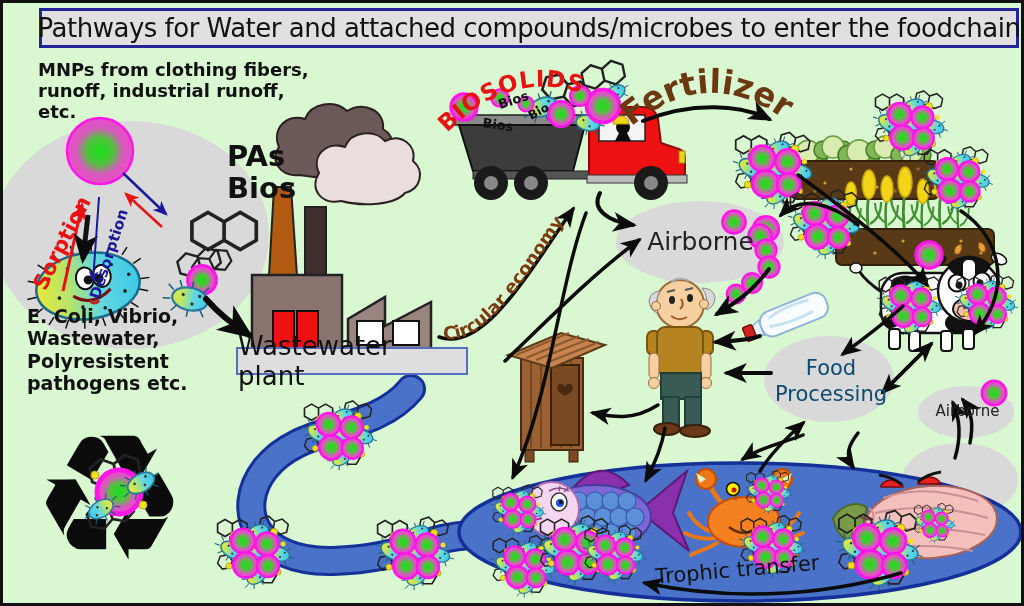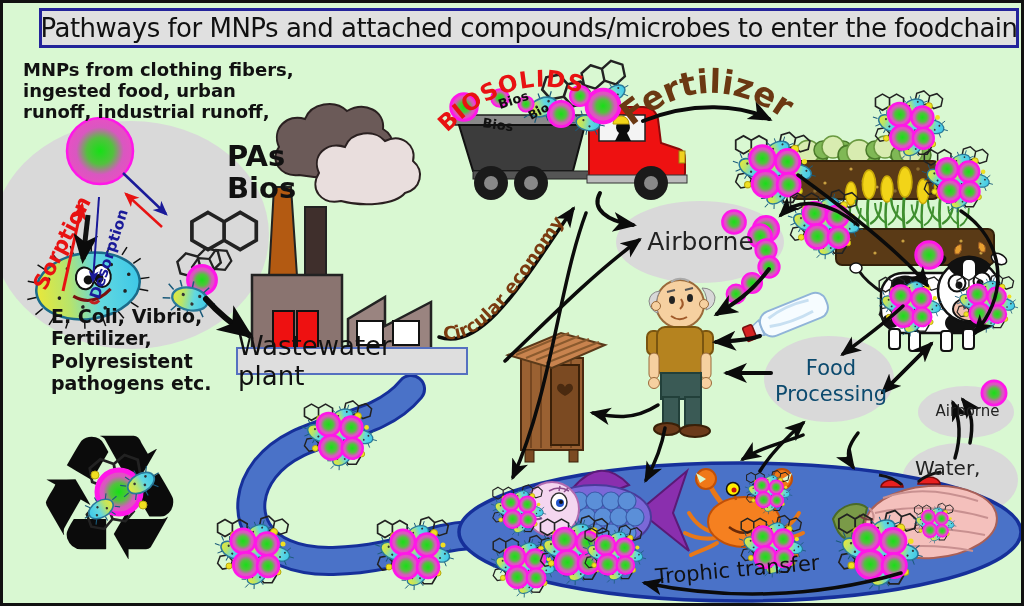--- a/index.html
+++ b/index.html
@@ -3,22 +3,22 @@
 <meta charset="utf-8">
 <style>
   html,body{margin:0;padding:0;background:#888;}
   .canvas{position:relative;width:1024px;height:606px;background:#d9f8d2;border:3px solid #111;
     box-sizing:border-box;overflow:hidden;font-family:"DejaVu Sans","Liberation Sans",sans-serif;}
   svg.layer{position:absolute;left:0;top:0;z-index:1;}
   .lbl{position:absolute;z-index:2;color:#111;}
   .title-box{left:36px;top:5px;width:980px;height:40px;background:#e0e0e0;border:3px solid #23239a;
     box-sizing:border-box;display:flex;align-items:center;justify-content:center;
     font-size:26px;letter-spacing:-0.5px;white-space:nowrap;}
-  .sources{left:20px;top:56px;width:300px;font-size:18px;font-weight:bold;line-height:1.18;}
-  .pathogens{left:24px;top:302px;width:220px;font-size:19px;font-weight:bold;line-height:1.18;margin-left:24px;}
+  .sources{left:35px;top:56px;width:300px;font-size:18px;font-weight:bold;line-height:1.18;}
+  .pathogens{left:24px;top:302px;width:220px;font-size:19px;font-weight:bold;line-height:1.18;}
   .paspops{left:176px;top:138px;width:110px;font-size:29px;font-weight:bold;line-height:1.1;margin-left:48px;}
   .sorption{left:-6px;top:228px;width:130px;text-align:center;transform:rotate(-63deg);
     color:#e81212;font-weight:bold;font-size:21px;}
   .desorption{left:44px;top:242px;width:124px;text-align:center;transform:rotate(-72deg);
     color:#1a1a99;font-weight:bold;font-size:15px;}
   .ww-label{left:233px;top:344px;width:232px;height:28px;background:#dedede;border:2px solid #5570c0;
     box-sizing:border-box;display:flex;align-items:center;justify-content:center;font-size:26px;}
   .airborne1{left:640px;top:224px;width:115px;text-align:center;font-size:25px;color:#222;}
   .airborne2{left:922px;top:399px;width:85px;text-align:center;font-size:15px;color:#222;}
   .foodproc{left:766px;top:352px;width:124px;text-align:center;font-size:21px;line-height:1.25;color:#0c4a6e;}
@@ -447,51 +447,50 @@
 <text transform="translate(479,124) rotate(8)" font-size="13" font-weight="bold" fill="#111">Bios</text>
 <text transform="translate(528,117) rotate(-28)" font-size="12" font-weight="bold" fill="#111">Bio</text>
 <text font-size="33" font-weight="bold" fill="#6b3812">
   <textPath href="#fertArc">Fertilizer</textPath>
 </text>
 <text font-size="18" font-weight="bold" fill="#7a3b10">
   <textPath href="#circArc" startOffset="4">Circular economy</textPath>
 </text>
 </svg>
 
-<div class="lbl title-box">Pathways for MNPs and attached compounds/microbes to enter the foodchain</div>
+<div class="lbl title-box">Pathways for Water and attached compounds/microbes to enter the foodchain</div>
 
 <div class="lbl sources">
   <div>MNPs from clothing fibers,</div>
-  <div>ingested food, urban</div>
   <div>runoff, industrial runoff,</div>
+  <div>etc.</div>
 </div>
 
 <div class="lbl sorption">Sorption</div>
 <div class="lbl desorption">Desorption</div>
 
 <div class="lbl paspops">
   <div>PAs</div>
   <div>Bios</div>
 </div>
 
 <div class="lbl pathogens">
   <div>E. Coli, Vibrio,</div>
-  <div>Fertilizer,</div>
+  <div>Wastewater,</div>
   <div>Polyresistent</div>
   <div>pathogens etc.</div>
 </div>
 
 <div class="lbl ww-label">Wastewater plant</div>
 <div class="lbl airborne1">Airborne</div>
 <div class="lbl airborne2">Airborne</div>
 
 <div class="lbl foodproc">
   <div>Food</div>
   <div>Processing</div>
 </div>
 
 <div class="lbl waterfm">
-  <div>Water,</div>
 </div>
 
 <div class="lbl trophic">Trophic transfer</div>
 
 </div>
 
 </body></html>

